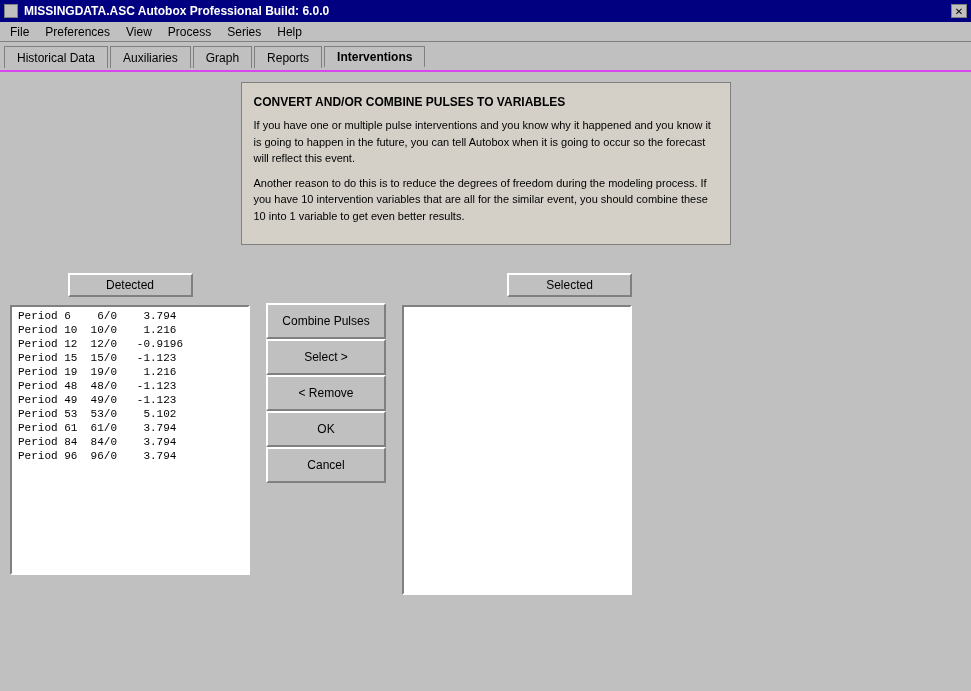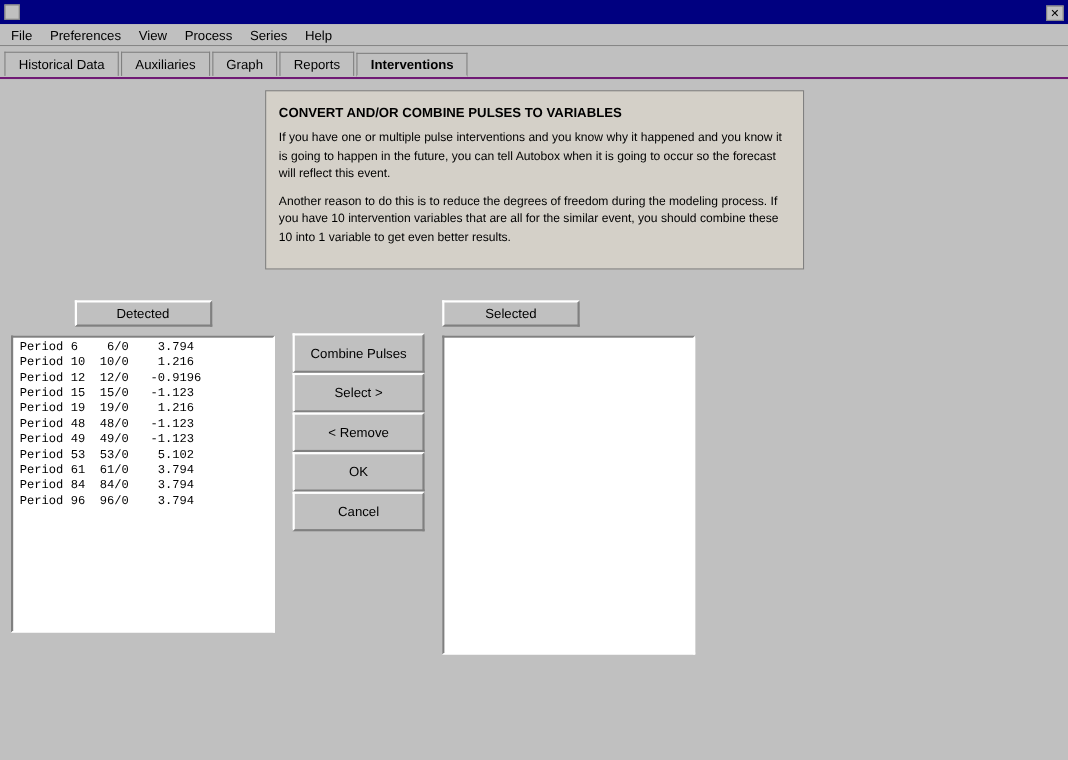--- a/index.html
+++ b/index.html
@@ -57,23 +57,23 @@
       padding: 2px 8px;
       font-size: 12px;
       cursor: pointer;
       color: black;
     }
 
     
     .tab-bar {
       background: #c0c0c0;
       display: flex;
-      align-items: center;
+      align-items: flex-start;
       padding: 4px 4px 0 4px;
-      border-bottom: 2px solid #701a75;
+      border-bottom: 2px solid #d946ef;
       height: 30px;
     }
     .tab {
       padding: 3px 12px;
       font-size: 12px;
       cursor: pointer;
       border: 1px solid #808080;
       border-bottom: none;
       background: #c0c0c0;
       margin-right: 2px;
@@ -196,28 +196,29 @@
     .left-col {
       display: flex;
       flex-direction: column;
       align-items: center;
       margin-right: 0;
     }
 
     .right-col {
       display: flex;
       flex-direction: column;
-      align-items: flex-start;
+      align-items: flex-end;
     }
   </style>
 </head>
 <body>
 
 <div class="title-bar">
   <span class="title-bar-icon"></span>
+  <span>MISSINGDATA.ASC   Autobox Professional Build:  6.0.0</span>
   <div class="title-bar-controls">
     <button>✕</button>
   </div>
 </div>
 
 <div class="menu-bar">
   <span class="menu-item">File</span>
   <span class="menu-item">Preferences</span>
   <span class="menu-item">View</span>
   <span class="menu-item">Process</span>

